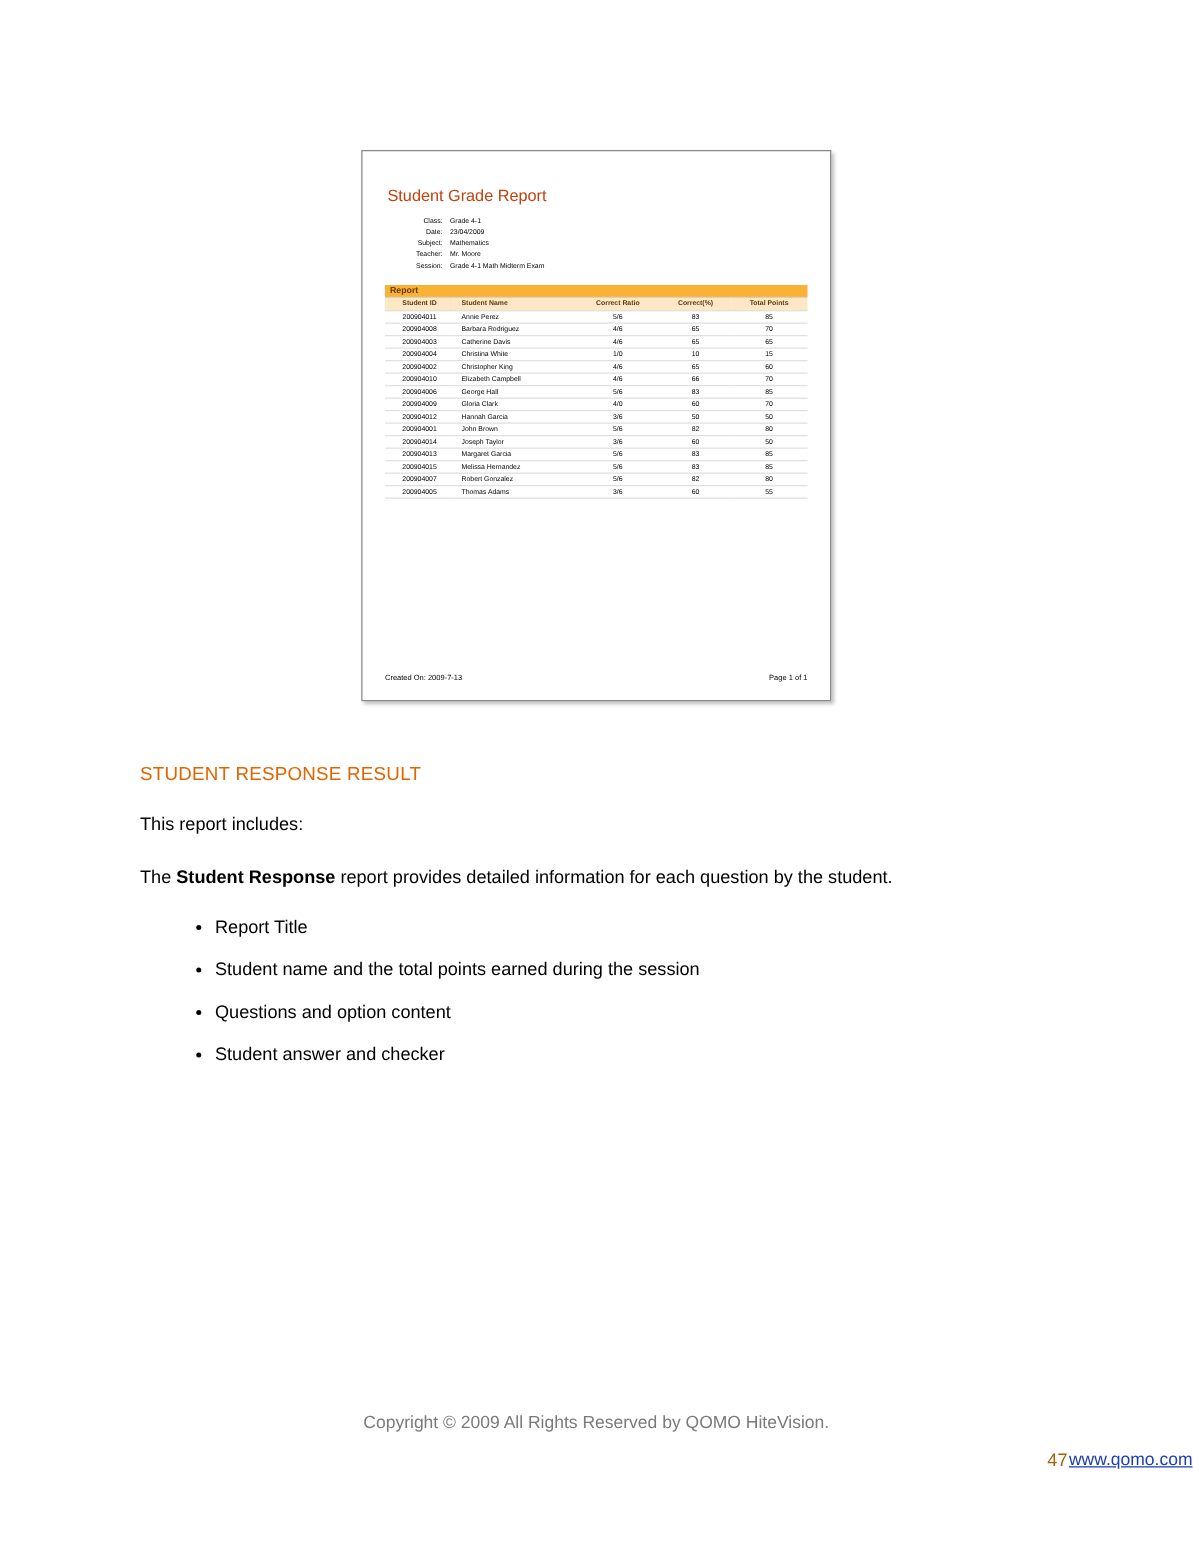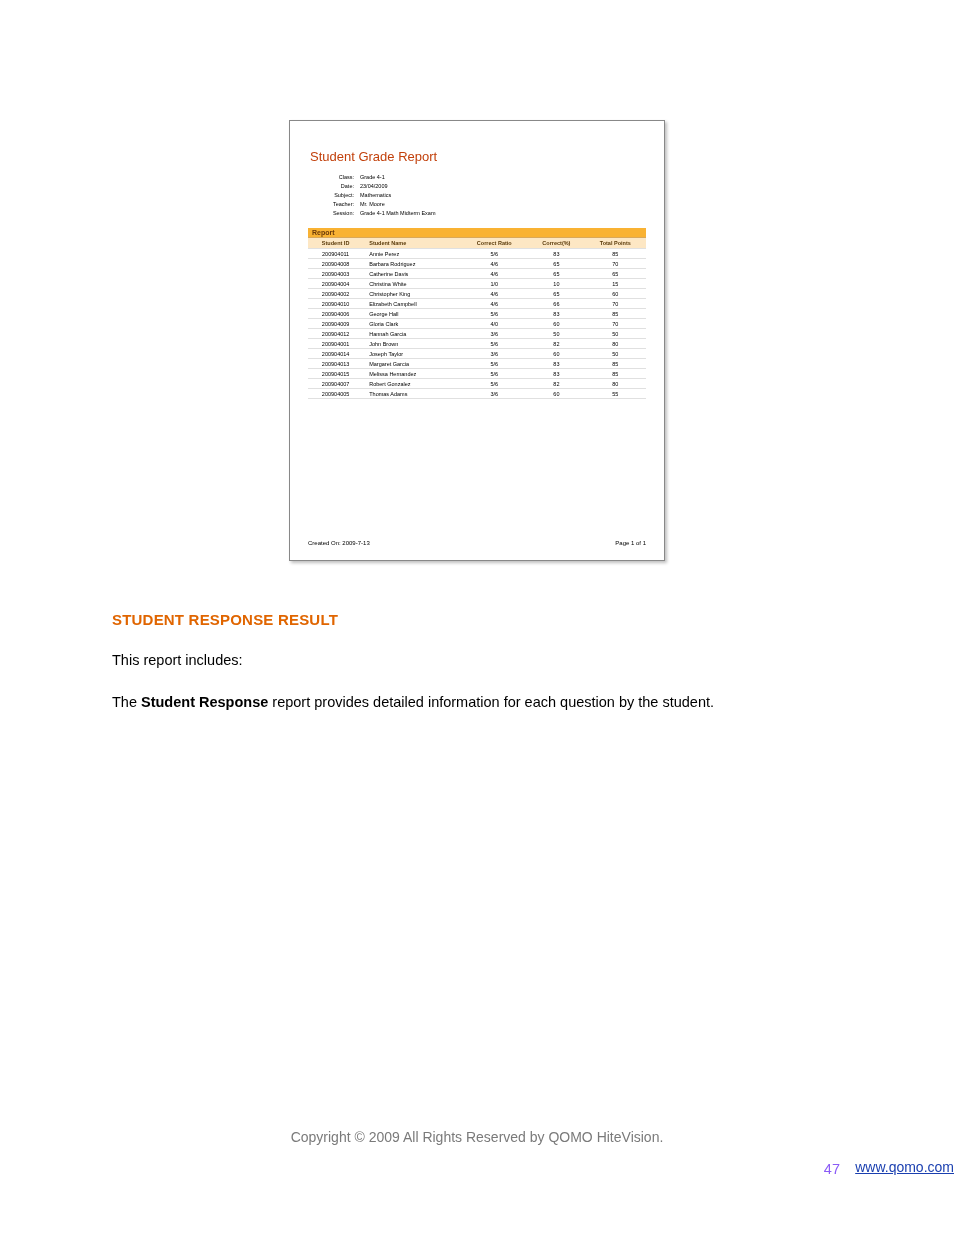--- a/index.html
+++ b/index.html
@@ -72,21 +72,21 @@
   .table-wrap { min-height: 295px; }
   .report-footer {
     display: flex;
     justify-content: space-between;
     font-size: 6px;
     margin-top: 8px;
     border-top: 0;
   }
   .section-title {
     color: #e06500;
-    font-weight: bold;
+    font-weight: normal;
     font-size: 15px;
     margin-bottom: 22px;
     letter-spacing: 0.2px;
   }
   .body-text {
     font-size: 14.5px;
     line-height: 1.5;
     margin-bottom: 20px;
   }
   .body-text b { font-weight: bold; }
@@ -108,23 +108,23 @@
   .page-footer .link {
     display: block;
     margin-top: 14px;
     color: #1a3fb0;
     text-decoration: underline;
     text-align: right;
   }
   .page-num {
     position: absolute;
     bottom: 58px;
-    right: 114px;
+    right: 100px;
     font-size: 14.5px;
-    color: #8b5cf6;
+    color: #a16207;
   }
 </style>
 </head>
 <body>
 
 <div class="page">
 
   <div class="report-box">
     <div class="report-title">Student Grade Report</div>
 
@@ -266,20 +266,26 @@
   </div>
 
   <div class="section-title">STUDENT RESPONSE RESULT</div>
 
   <div class="body-text">This report includes:</div>
 
   <div class="body-text">
     <span>The </span><b>Student Response</b><span> report provides detailed information for each question by the student.</span>
   </div>
 
+  <ul class="includes" id="bullet-list">
+      <li>Report Title</li>
+      <li>Student name and the total points  earned during the session</li>
+      <li>Questions and option content</li>
+      <li>Student answer and checker</li>
+    </ul>
 
   <div class="page-footer">
     <span>Copyright © 2009 All Rights Reserved by QOMO HiteVision.</span>
     <a class="link">www.qomo.com</a>
   </div>
   <div class="page-num">47</div>
 
 </div>
 
 </body></html>

